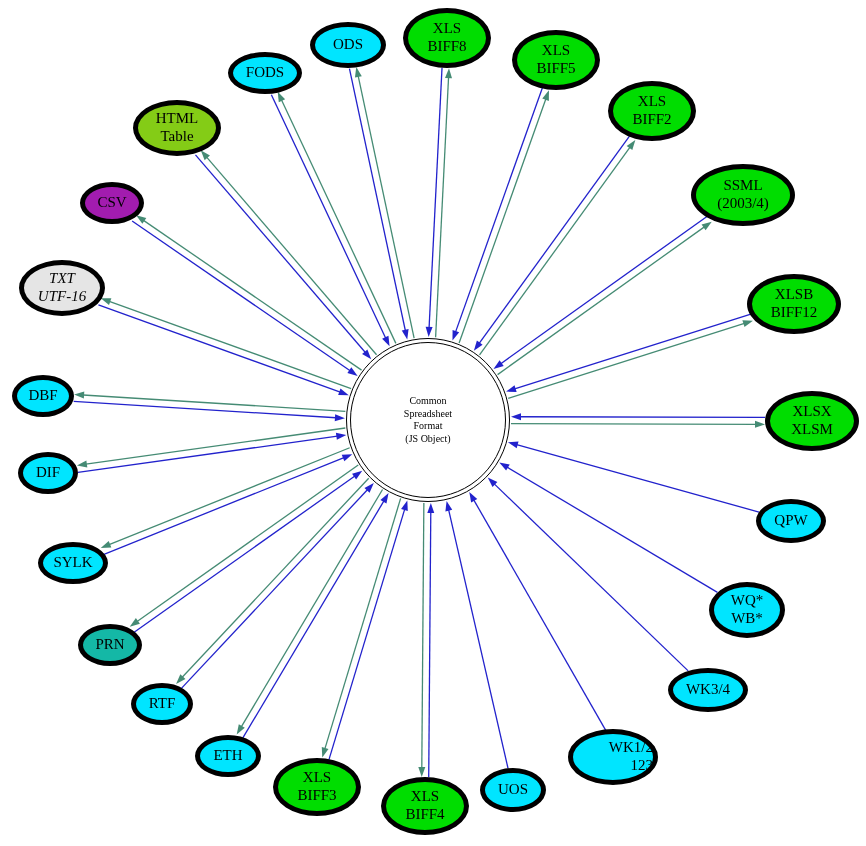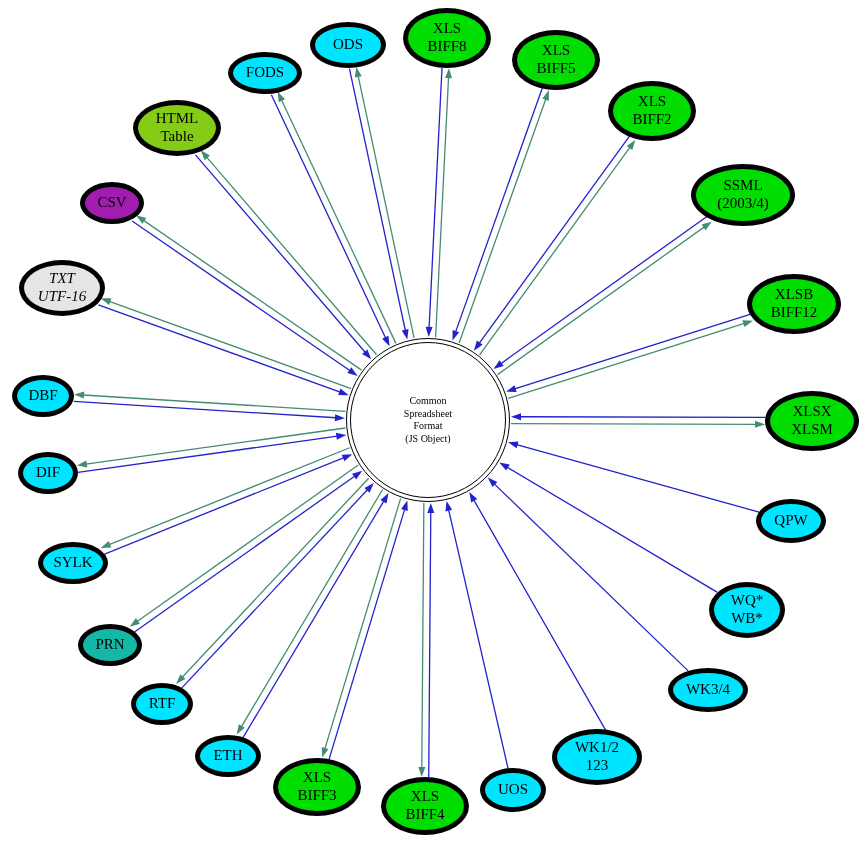--- a/index.html
+++ b/index.html
@@ -259,21 +259,21 @@
       <div class="node" style="left: 791px; top: 521px; width: 70px; height: 44px; background: rgb(0, 229, 255); border-color: rgb(0, 0, 0);">
         <div>QPW</div>
       </div>
       <div class="node" style="left: 747px; top: 610px; width: 76px; height: 56px; background: rgb(0, 229, 255); border-color: rgb(0, 0, 0);">
         <div>WQ*</div>
         <div>WB*</div>
       </div>
       <div class="node" style="left: 708px; top: 690px; width: 80px; height: 44px; background: rgb(0, 229, 255); border-color: rgb(0, 0, 0);">
         <div>WK3/4</div>
       </div>
-      <div class="node" style="left: 597px; top: 757px; width: 90px; height: 56px; background: rgb(0, 229, 255); border-color: rgb(0, 0, 0);">
+      <div class="node" style="left: 613px; top: 757px; width: 90px; height: 56px; background: rgb(0, 229, 255); border-color: rgb(0, 0, 0); align-items: flex-end;">
         <div>WK1/2</div>
         <div>123</div>
       </div>
       <div class="node" style="left: 513px; top: 790px; width: 66px; height: 44px; background: rgb(0, 229, 255); border-color: rgb(0, 0, 0); justify-content: center;">
         <div>UOS</div>
       </div>
       <div class="node" style="left: 425px; top: 806px; width: 88px; height: 58px; background: rgb(0, 221, 0); border-color: rgb(0, 0, 0);">
         <div>XLS</div>
         <div>BIFF4</div>
       </div>

